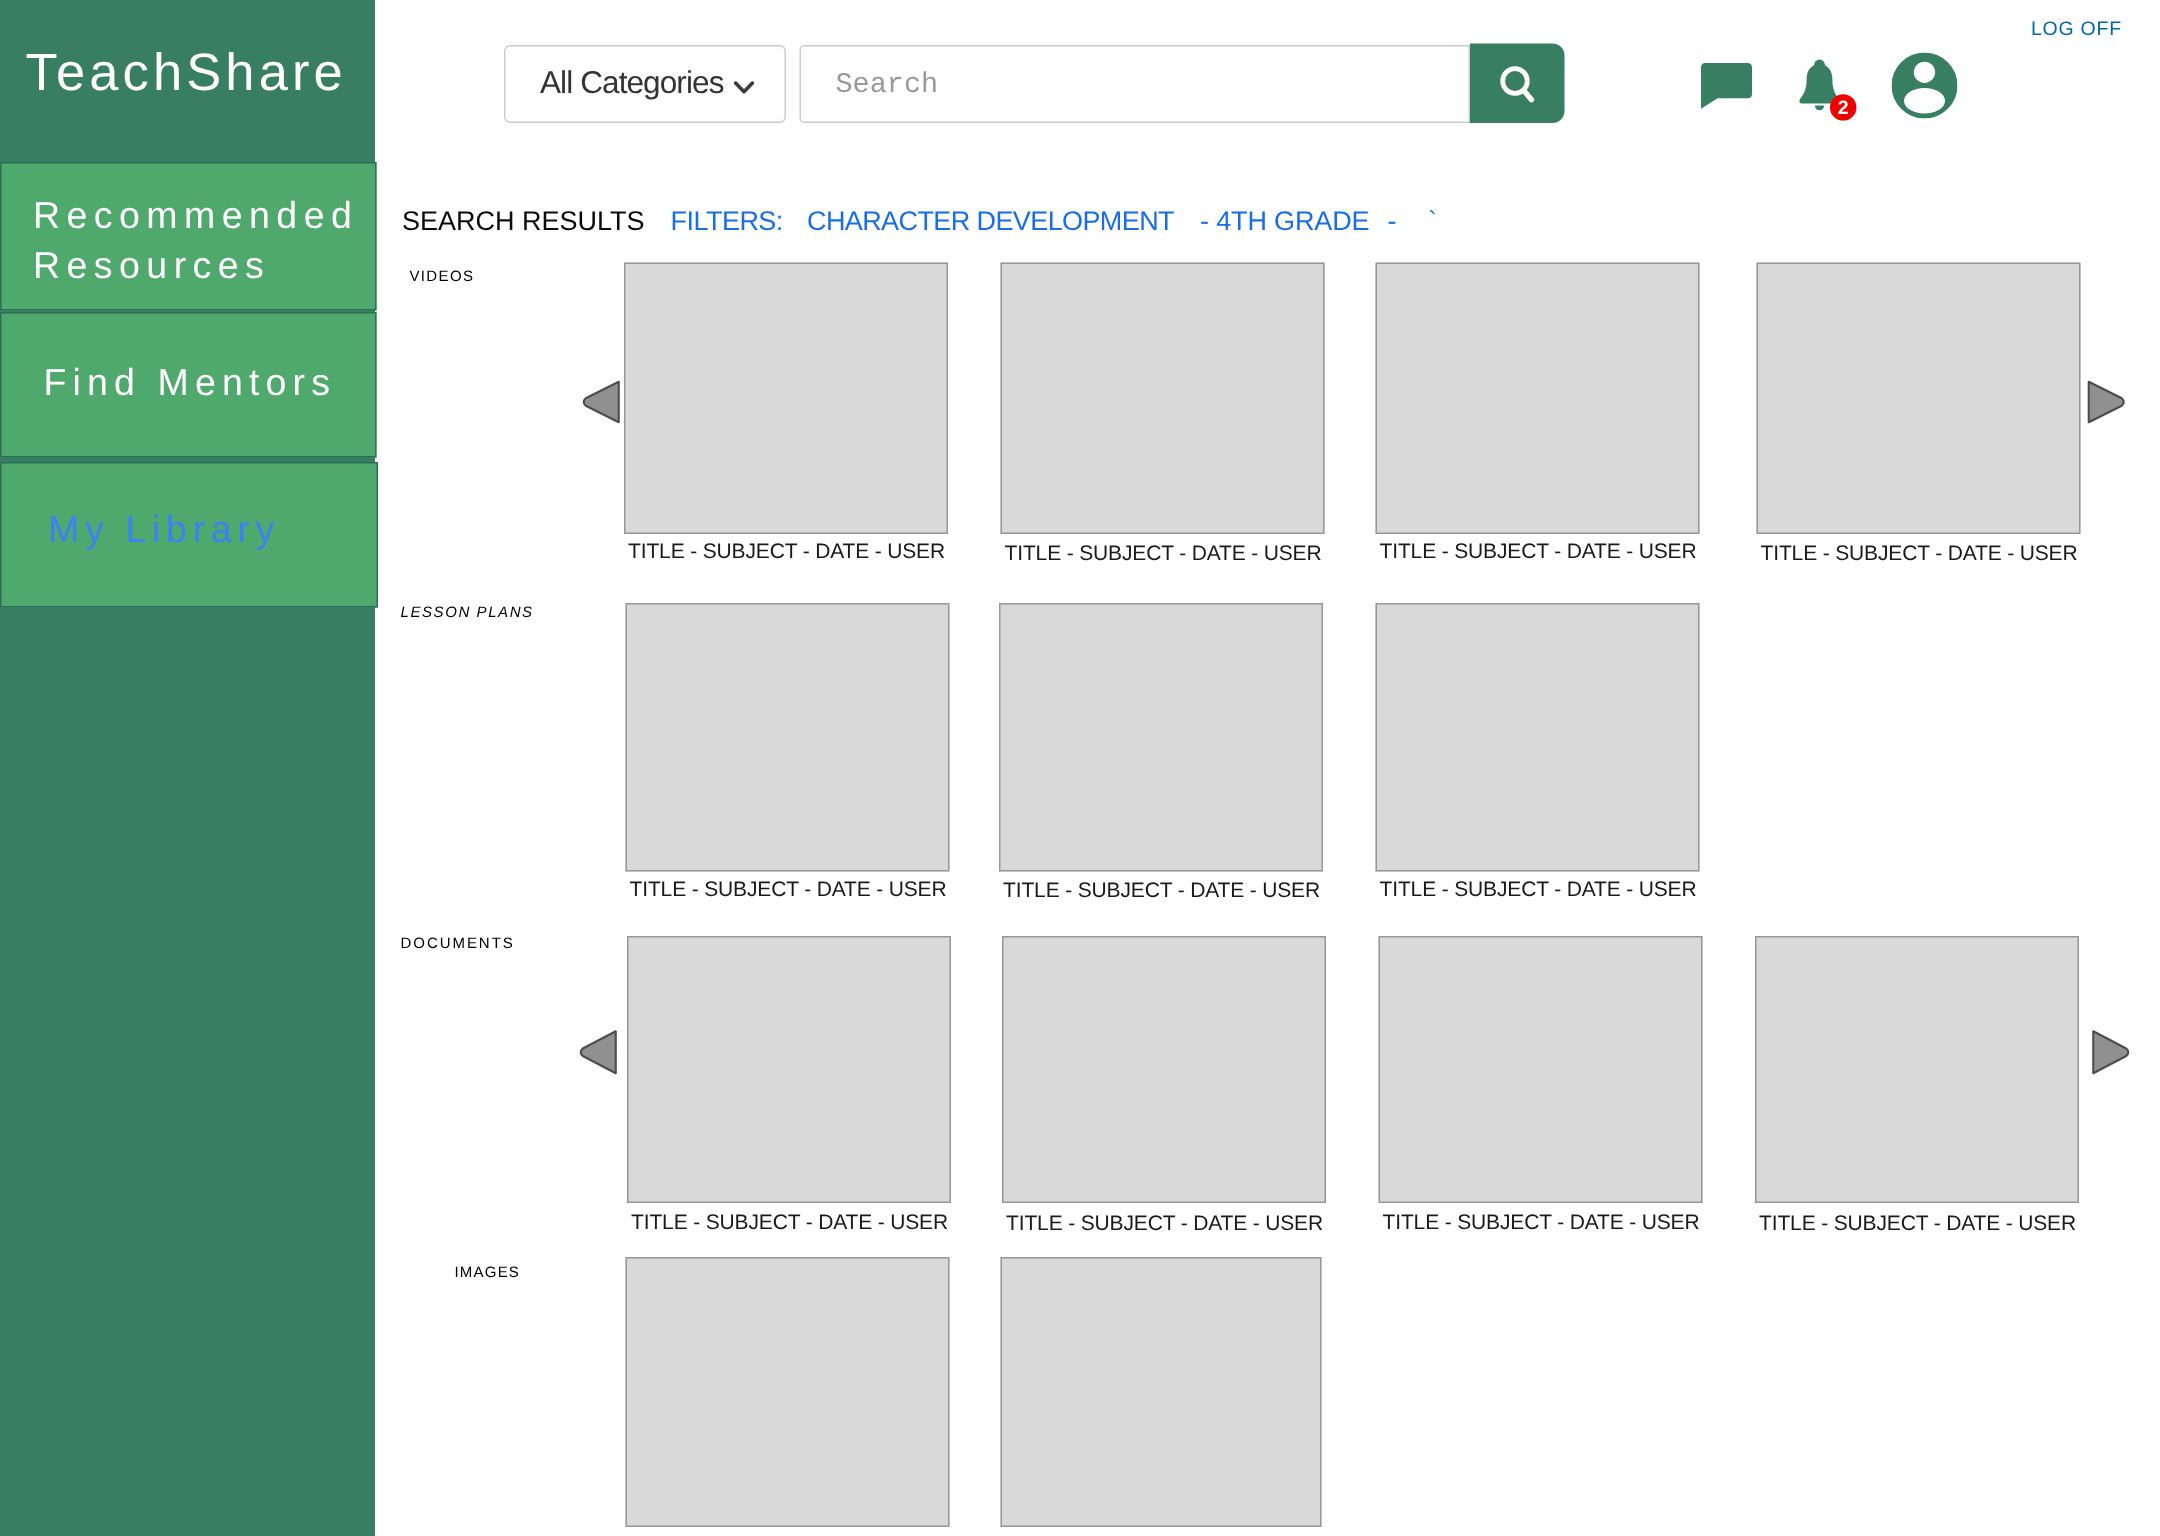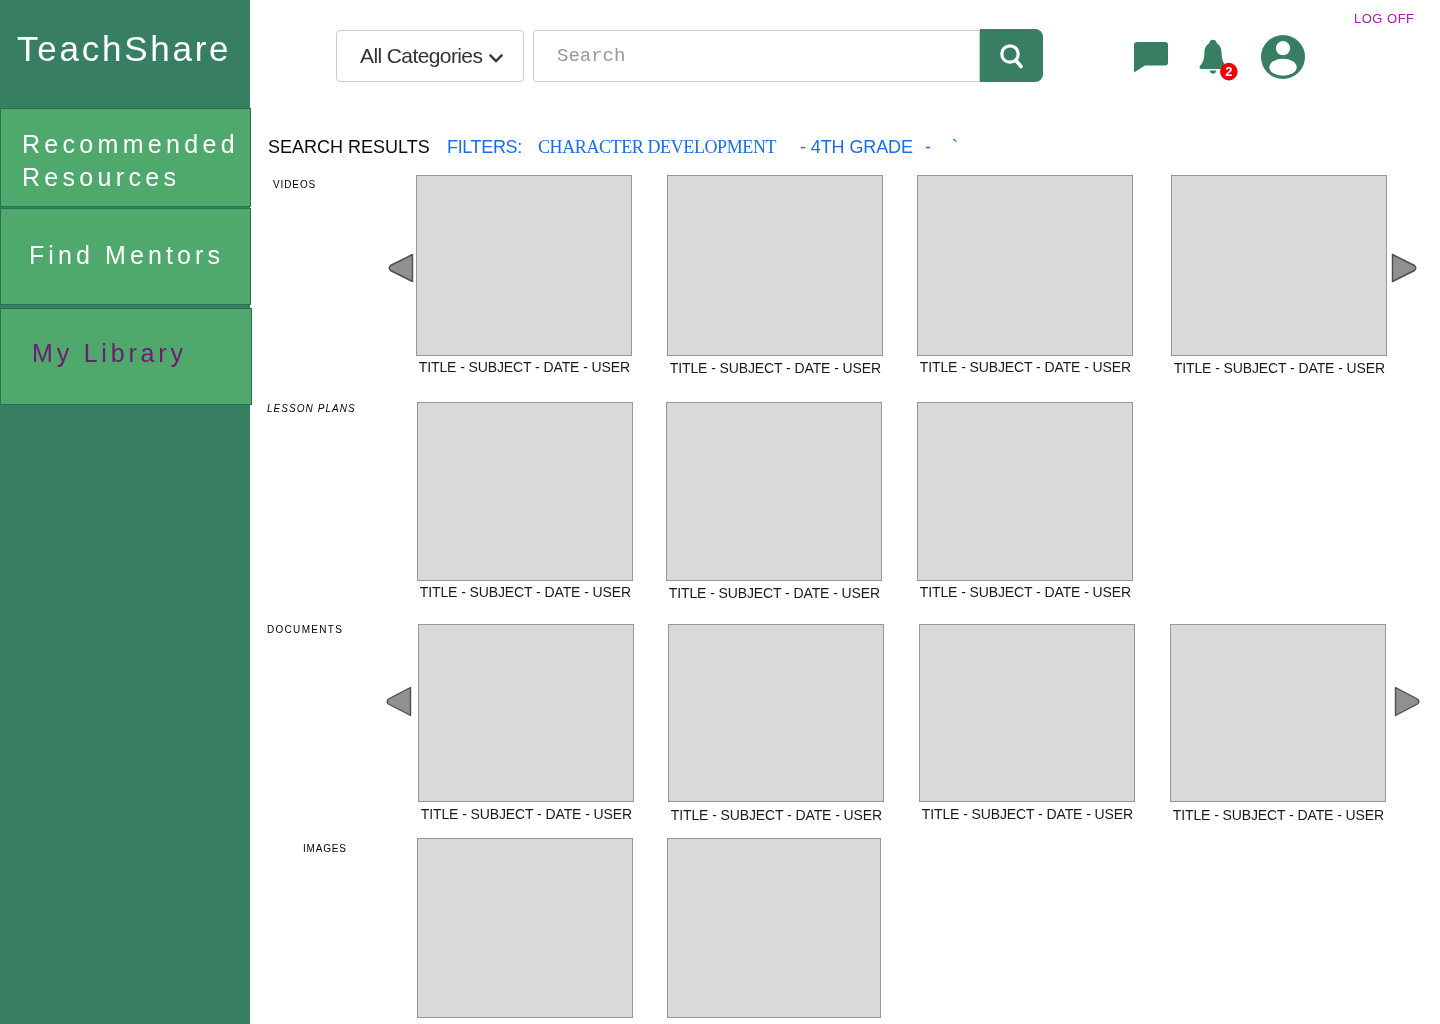--- a/index.html
+++ b/index.html
@@ -7,28 +7,28 @@
   .abs { position:absolute; }
   
   #sidebar { position:absolute; left:0; top:0; width:250px; height:1024px; background:#377E62; }
   .sideblock { position:absolute; left:0; background:#50A96C; border:1px solid #2F6E56; color:#fff; }
   #blk1 { top:108px; width:251px; height:99px; }
   #blk2 { top:208px; width:251px; height:97px; }
   #blk3 { top:308px; width:252px; height:97px; }
   #logo { position:absolute; left:17px; top:29px; color:#fff; font-size:35px; letter-spacing:2.75px; }
   .sb1 { position:absolute; left:22px; top:128px; color:#fff; font-size:25px; letter-spacing:4.3px; line-height:33px; }
   .sb2 { position:absolute; left:29px; top:241px; color:#fff; font-size:25px; letter-spacing:4.1px;text-align:right; }
-  .sb3 { position:absolute; left:32px; top:339px; color:#701a75; font-size:25px; letter-spacing:3.8px; }
+  .sb3 { position:absolute; left:32px; top:339px; color:#3b82f6; font-size:25px; letter-spacing:3.8px; }
   
   #catbox { position:absolute; left:336px; top:30px; width:188px; height:52px; border:1px solid #ccc; border-radius:4px; background:#fff; }
   #cattext { position:absolute; left:360px; top:44px; font-size:21px; letter-spacing:-0.6px; color:#333; }
   #searchbox { position:absolute; left:533px; top:30px; width:447px; height:52px; border:1px solid #ccc; border-radius:3px 0 0 3px; background:#fff; }
   #searchph { position:absolute; left:557px; top:45px; font-size:19px; color:#999;font-family:Liberation Mono, monospace; }
   #searchbtn { position:absolute; left:980px; top:29px; width:63px; height:53px; background:#377E62; border-radius:0 8px 8px 0; }
-  #logoff { position:absolute; left:1354px; top:11px; font-size:13px; color:#a21caf; letter-spacing:0.5px; }
+  #logoff { position:absolute; left:1354px; top:11px; font-size:13px; color:#0369a1; letter-spacing:0.5px; }
   
   .hdr { position:absolute; top:137px; font-size:18px; }
   .blue { color:#1A6DE8; }
   
   .seclabel { position:absolute; font-size:10px; color:#000; }
   
   .gbox { position:absolute; width:216px; background:#D9D9D9; border:1px solid #979797; }
   .cap { position:absolute; width:216px; text-align:right; font-size:14px; letter-spacing:-0.1px; color:#1a1a1a; white-space:nowrap; }
 </style>
 </head>
@@ -75,21 +75,21 @@
       </clipPath>
     </defs>
   <circle cx="22" cy="22" r="22" fill="#377E62"></circle>
   <circle cx="22" cy="13.2" r="7.1" fill="#fff"></circle>
   <ellipse cx="22" cy="32.2" rx="13.7" ry="8.5" fill="#fff" clip-path="url(#avclip)"></ellipse>
 </svg>
 <div id="logoff">LOG OFF</div>
 
 <div class="hdr" style="left:268px; color:#0a0a0a;">SEARCH RESULTS</div>
 <div class="hdr blue" style="left:447px; letter-spacing:-0.35px;">FILTERS:</div>
-<div class="hdr blue" style="left:538px; letter-spacing:-0.4px;font-family:Liberation Serif, serif;">CHARACTER DEVELOPMENT</div>
+<div class="hdr blue" style="left:538px; letter-spacing:-0.4px;">CHARACTER DEVELOPMENT</div>
 <div class="hdr blue" style="left:800px; letter-spacing:-0.1px;text-align:center;">- 4TH GRADE</div>
 <div class="hdr blue" style="left:925px;">-</div>
 <div class="hdr blue" style="left:952px;">`</div>
 
 <div class="seclabel" style="left:273px; top:179px; letter-spacing:0.9px;">VIDEOS</div>
 <div class="seclabel" style="left:267px; top:403px; letter-spacing:1.05px;font-style:italic;">LESSON PLANS</div>
 <div class="seclabel" style="left:267px; top:624px; letter-spacing:1.3px;">DOCUMENTS</div>
 <div class="seclabel" style="left:271px; top:843px; letter-spacing:0.8px;margin-left:32px;">IMAGES</div>
 
 <div class="gbox" style="left:416px; top:175px; height:181px;"></div>

